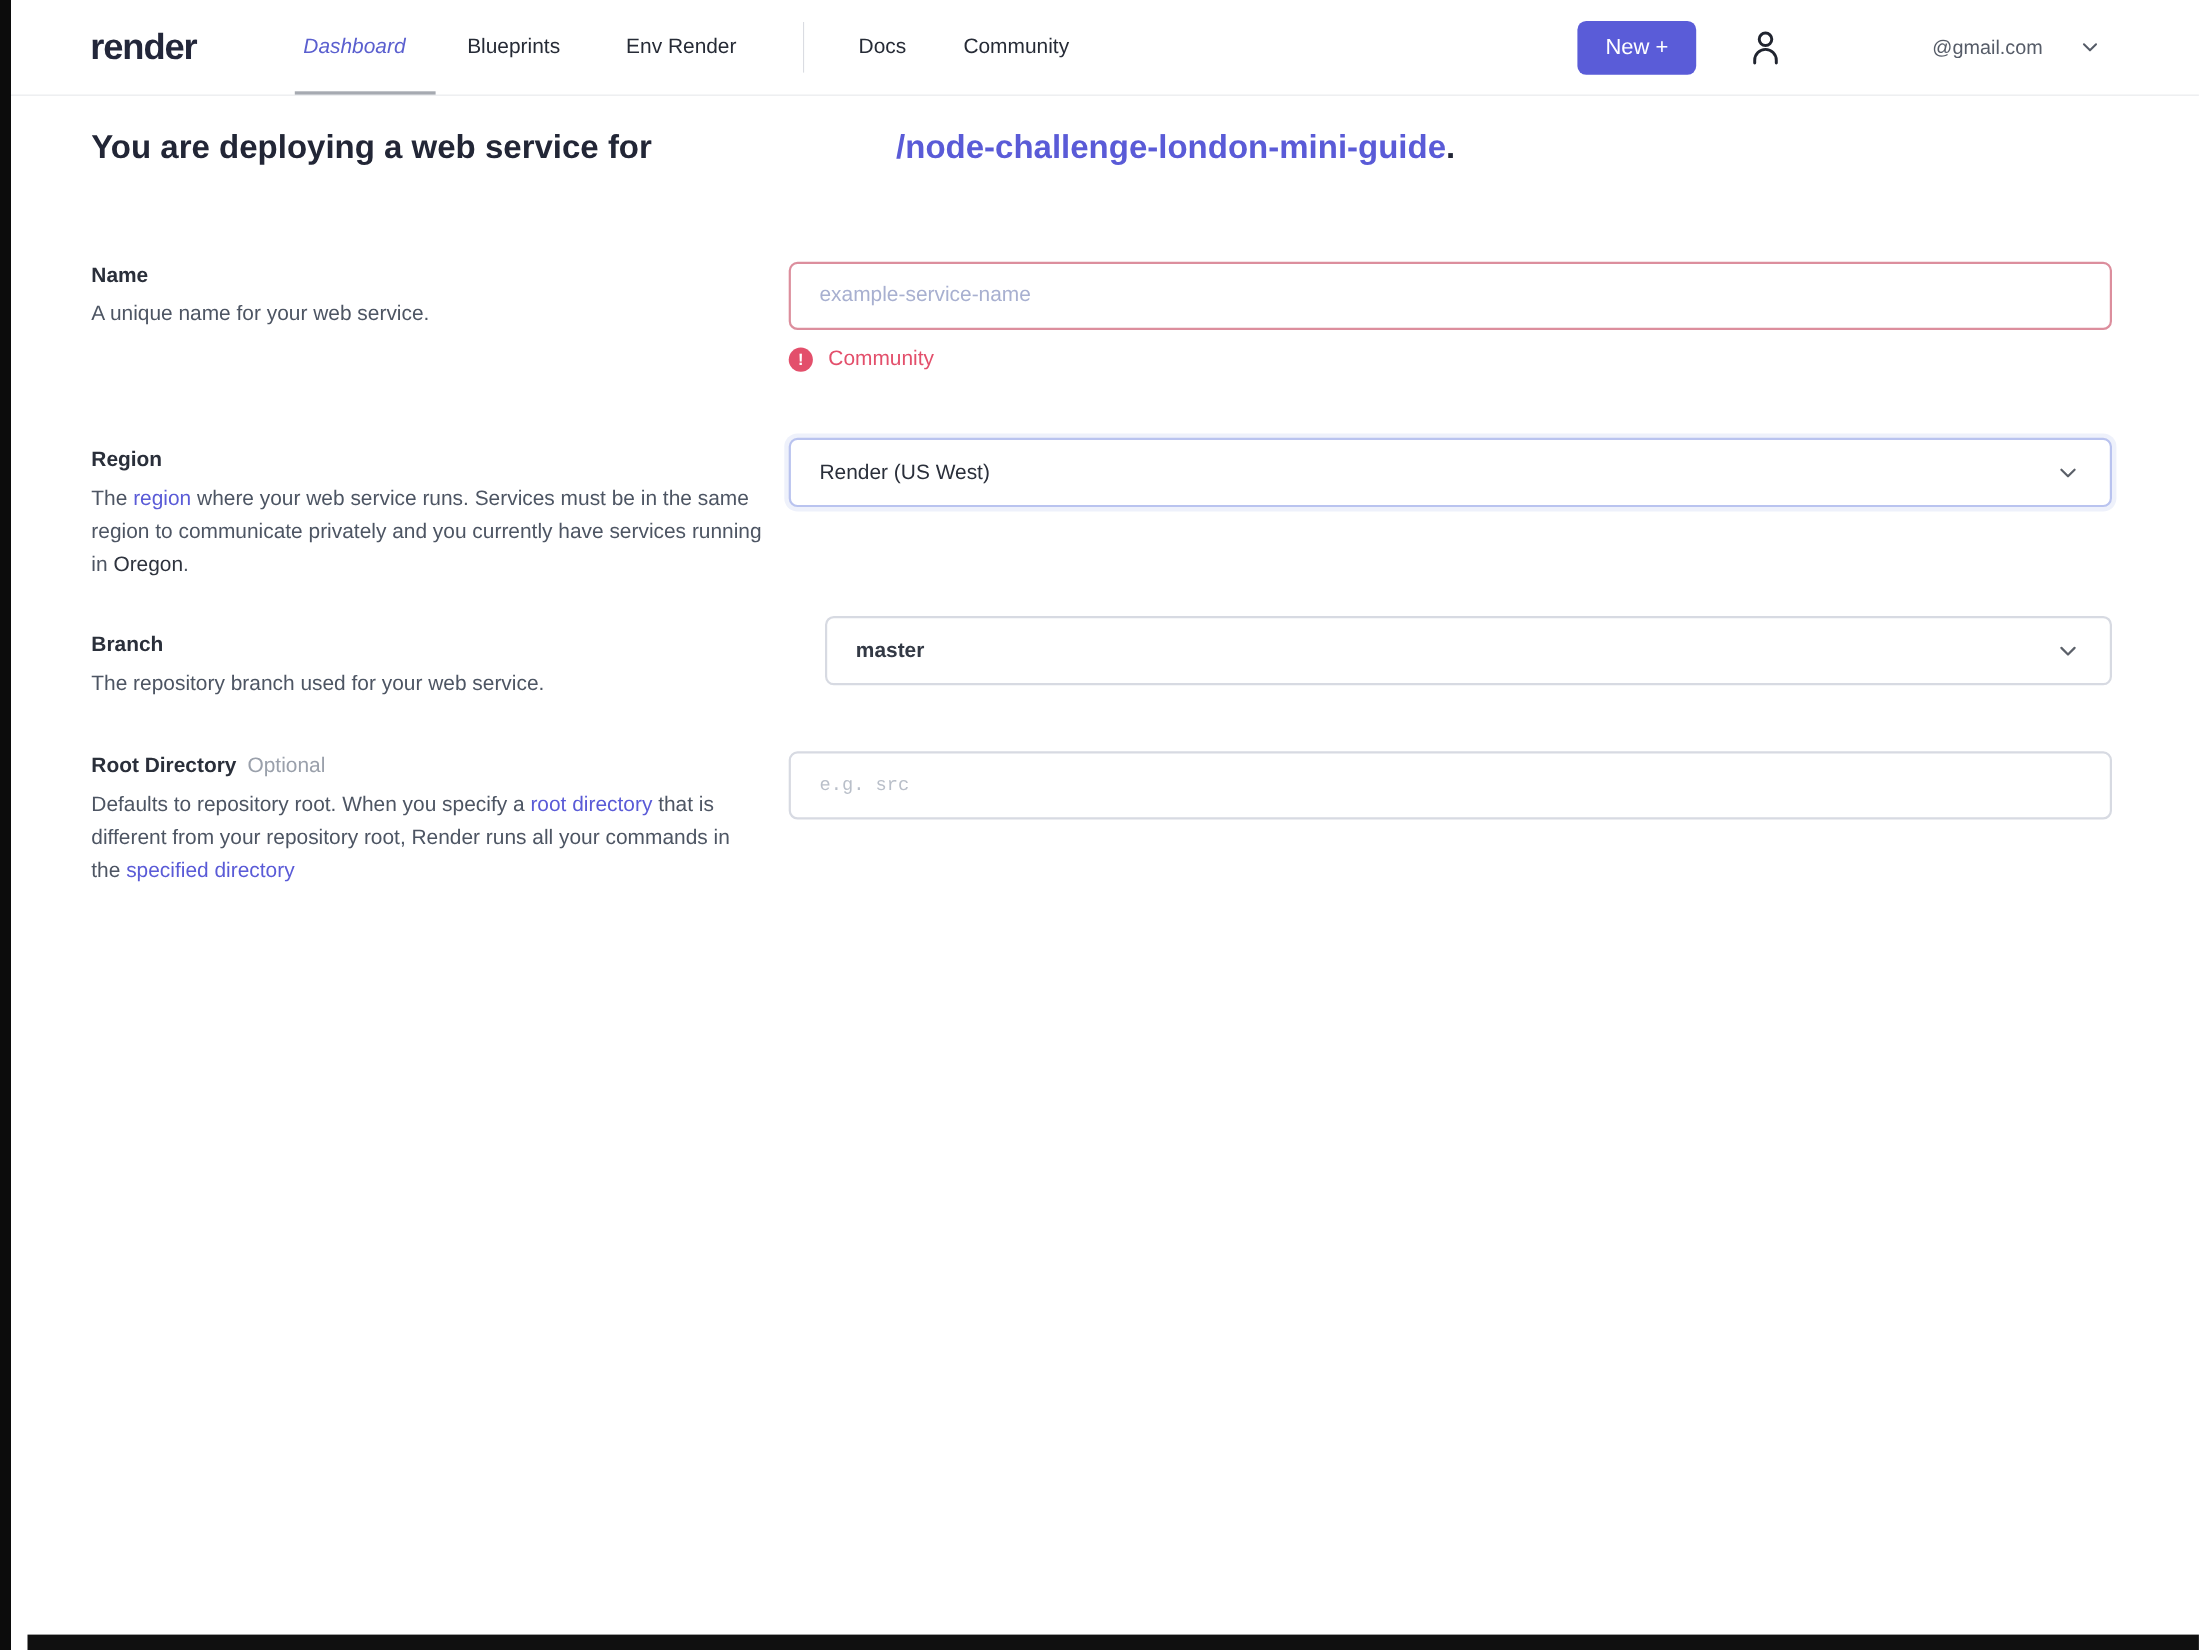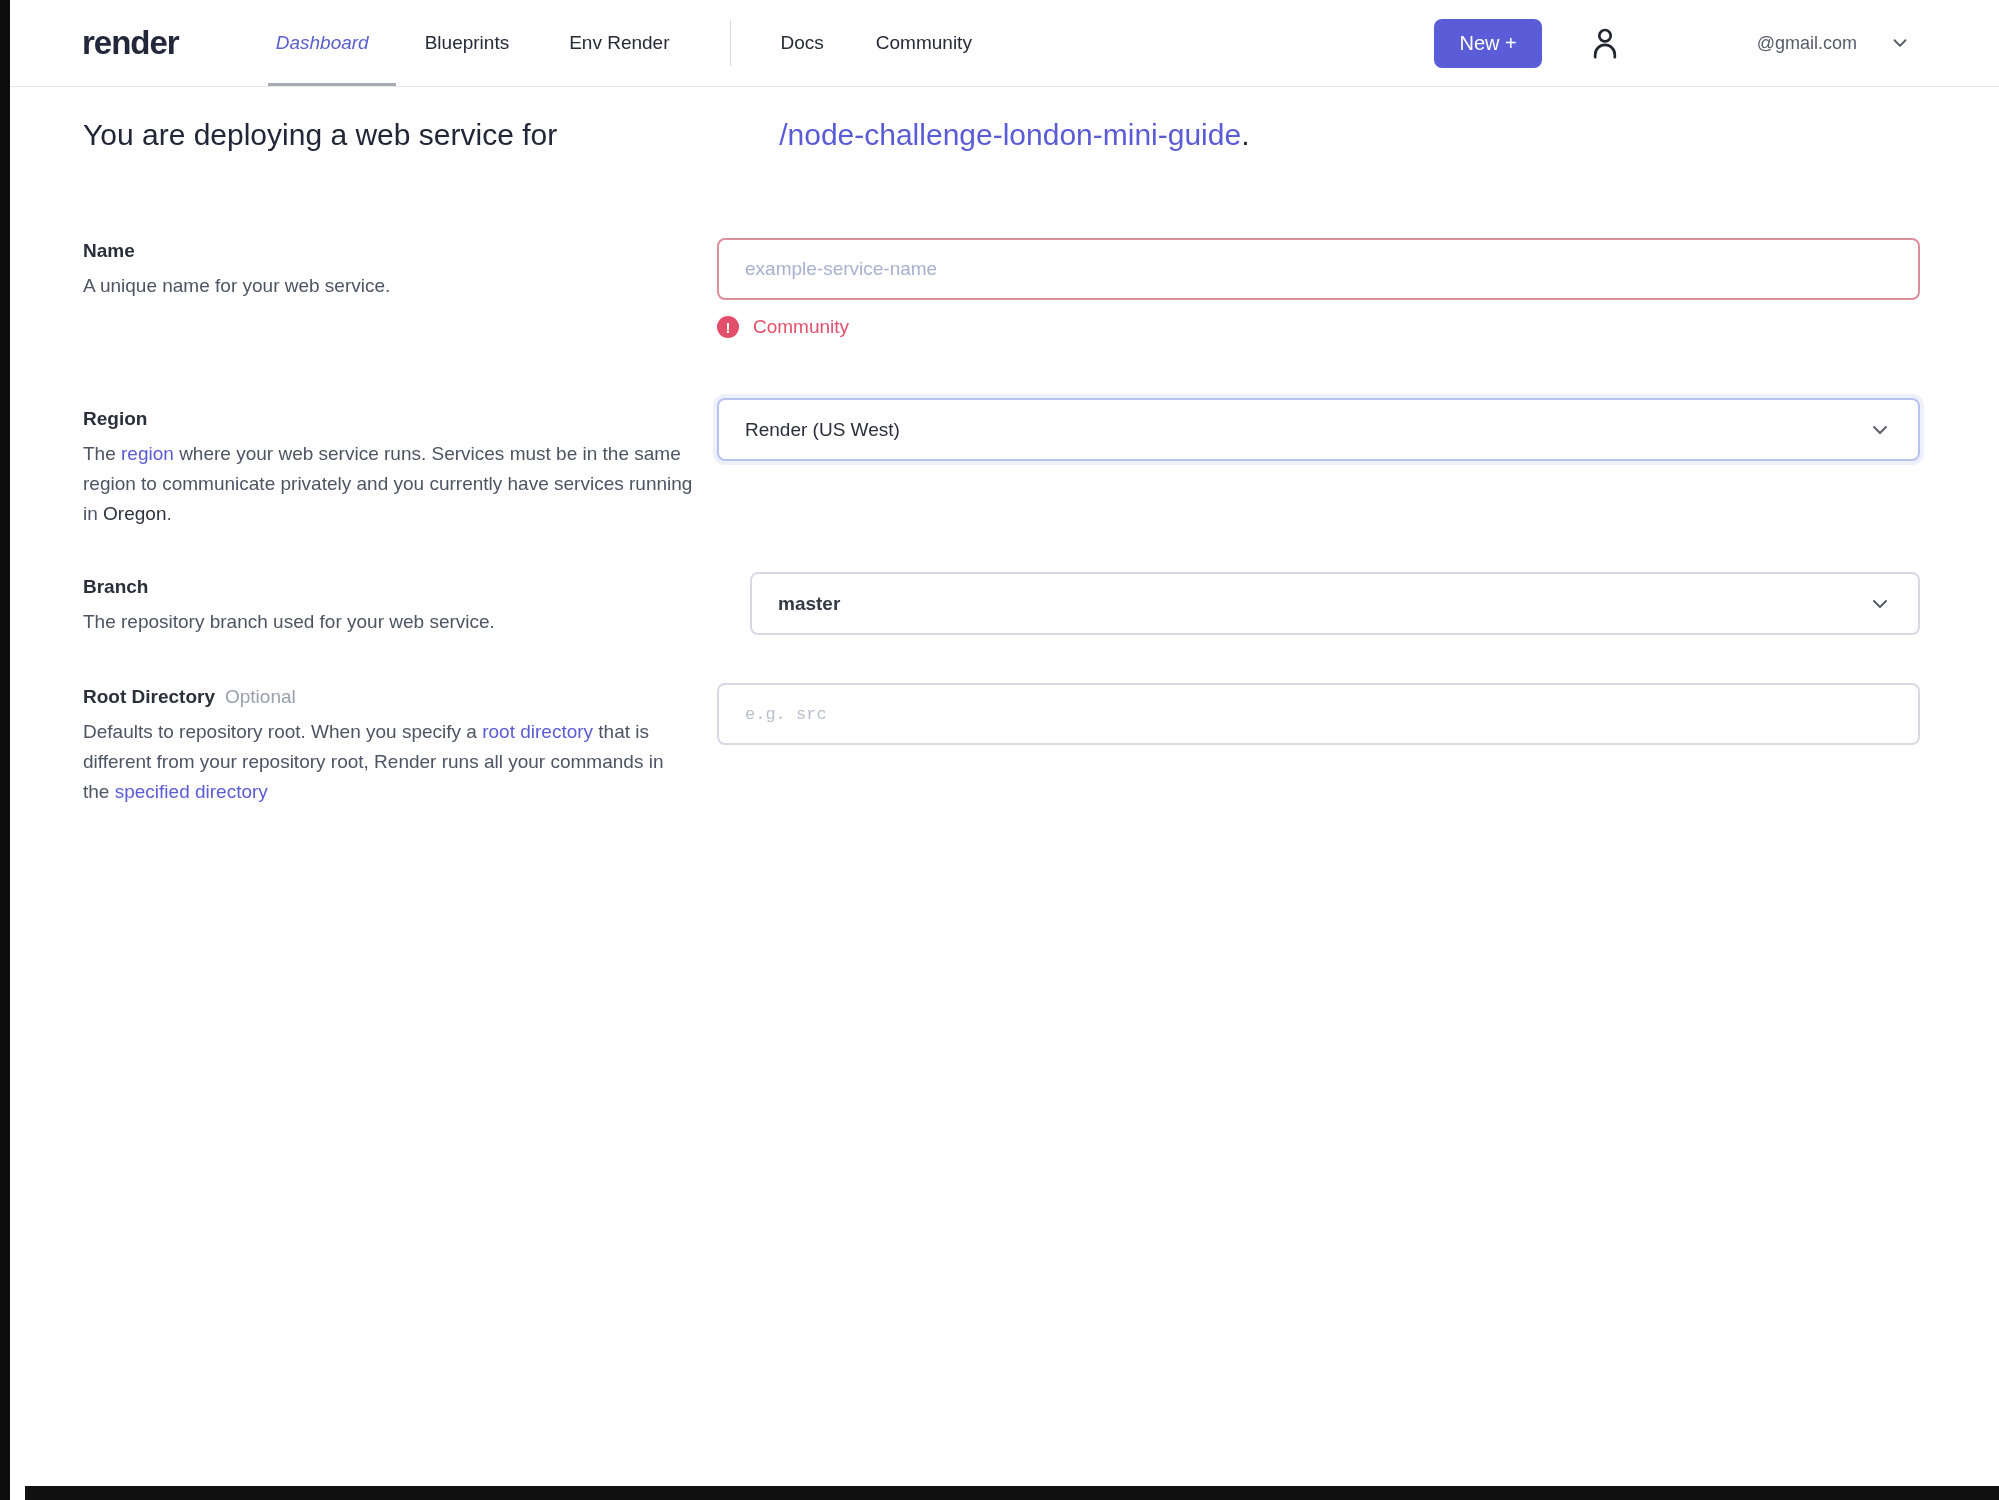--- a/index.html
+++ b/index.html
@@ -33,21 +33,21 @@
   .new-btn {
     background:#5a5cd8; color:#ffffff; border:none; border-radius:8px;
     font-family:"Liberation Sans", sans-serif; font-size:20px;
     padding:13px 25px; cursor:pointer; display:flex; align-items:center; gap:10px;
   }
   .user-icon { margin-left:44px; cursor:pointer; display:flex; align-items:center; }
   .account-email { margin-left:133px; font-size:18px; color:#565c68; cursor:pointer; }
   .acct-chevron { margin-left:32px; cursor:pointer; display:flex; align-items:center; }
 
   
-  .heading { position:absolute; left:83px; top:118px; font-size:30px; font-weight:normal; color:#222636; white-space:nowrap; }
+  .heading { position:absolute; left:83px; top:118px; font-size:30px; font-weight:bold; color:#222636; white-space:nowrap; }
   .heading .spacer { display:inline-block; width:222px; }
   .heading .repo-link { color:#5a5bd7; cursor:pointer; }
 
   
   .label-col { position:absolute; left:83px; width:610px; }
   .field-col { position:absolute; left:717px; width:1203px; }
   .f-label { font-size:19px; font-weight:bold; color:#2a2f3a; }
   .f-optional { font-size:19px; color:#9aa0ab; font-weight:normal; margin-left:10px; }
   .f-desc { font-size:19px; color:#4d5563; line-height:30px; margin-top:9px; }
   .inline-link { color:#5a5bd7; cursor:pointer; }
@@ -81,21 +81,21 @@
     font-size:15px; font-weight:bold; display:flex; align-items:center; justify-content:center;
   }
   .error-text { font-size:19px; color:#e34f6b; }
 
   
   .row-name-label   { top:240px; }
   .row-name-field   { top:238px; }
   .row-region-label { top:408px; }
   .row-region-field { top:398px; }
   .row-branch-label { top:576px; }
-  .row-branch-field { top:572px;padding-left:33px; }
+  .row-branch-field { top:560px;padding-left:33px; }
   .row-root-label   { top:686px; }
   .row-root-field   { top:683px; }
 </style>
 </head>
 <body>
 
 <div class="frame">
 
   <div class="navbar">
     <div class="logo">render</div>

